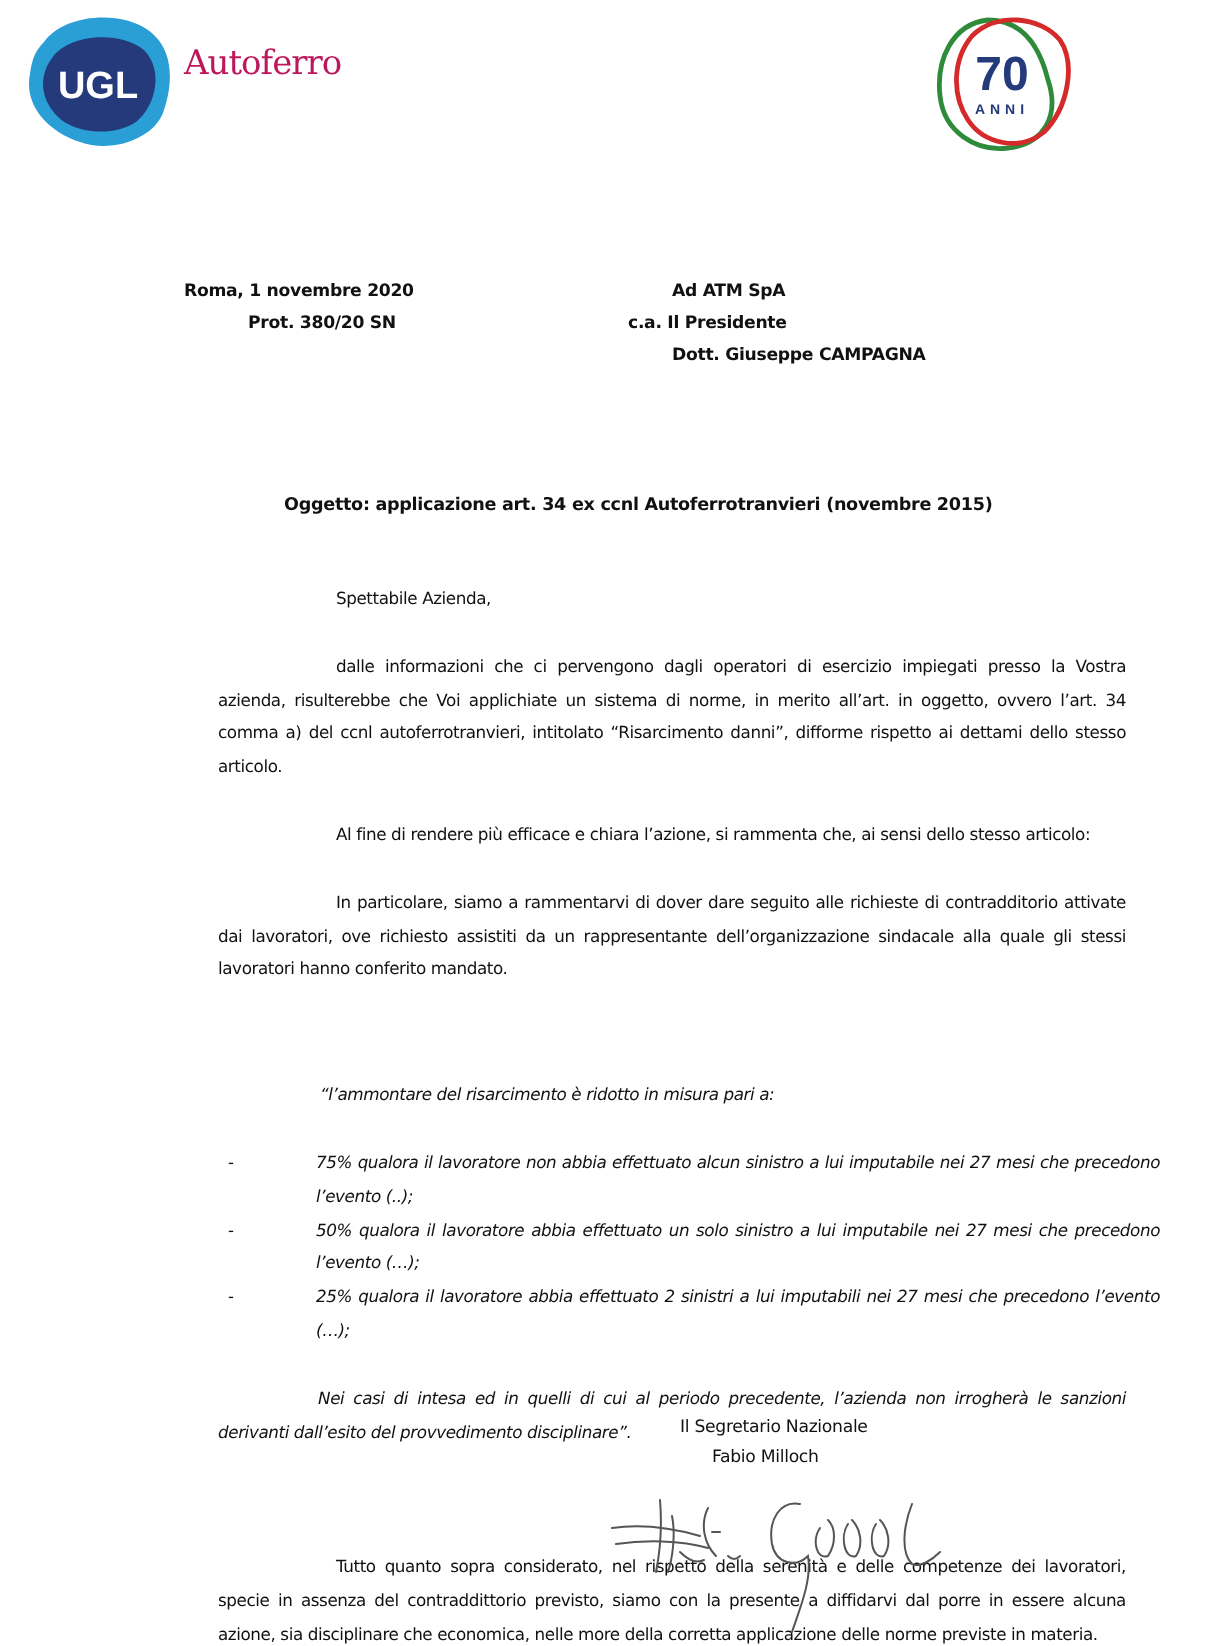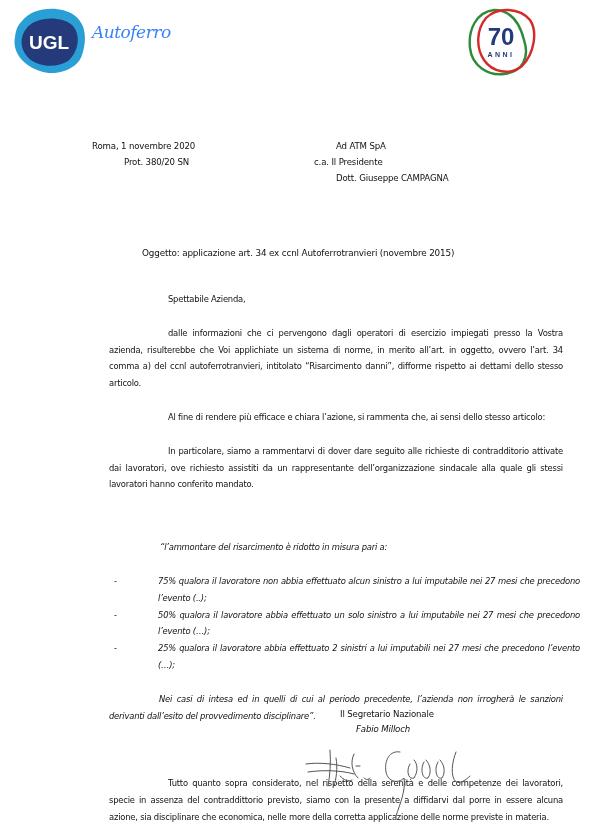--- a/index.html
+++ b/index.html
@@ -1,25 +1,25 @@
 <!DOCTYPE html>
 <html><head>
 <meta charset="utf-8">
 <style>
   html, body { margin: 0; padding: 0; background: #ffffff; }
   body { width: 616px; height: 823px; position: relative; overflow: hidden;
          font-family: "DejaVu Sans", "Liberation Sans", sans-serif; color: #111; }
   .abs { position: absolute; }
   .small { font-size: 8.6px; line-height: 16px; letter-spacing: -0.15px; }
-  .bold { font-weight: normal; }
+  .bold { font-weight: bold; }
   .body-text { font-size: 8.4px; line-height: 16.8px; letter-spacing: -0.2px; text-align: justify; text-align-last: left; }
   .italic { font-style: italic; }
   .indent { text-indent: 59px; }
   .logo-ugl { left: 12px; top: 7px; width: 76px; height: 68px; }
-  .autoferro { left: 92px; top: 22px; font-family: "DejaVu Serif", serif; font-style: italic; color: #3b82f6; font-size: 17px; letter-spacing: -0.5px; text-align: right; }
+  .autoferro { left: 92px; top: 22px; font-family: "DejaVu Serif", serif; color: #be185d; font-size: 17px; letter-spacing: -0.5px; text-align: right; }
   .logo-70 { left: 464px; top: 4px; width: 74px; height: 74px; }
   .bullet { position: relative; padding-left: 66px; }
   .bullet .dash { position: absolute; left: 34px; top: 0; }
   p { margin: 17px; }
 </style>
 </head>
 <body>
 
 <div class="abs logo-ugl">
   <svg width="76" height="68" viewBox="0 0 76 68">
@@ -73,21 +73,21 @@
     <p style="text-indent:50px;font-style:italic;">Nei casi di intesa ed in quelli di cui al periodo precedente, l’azienda non irrogherà le sanzioni derivanti dall’esito del provvedimento disciplinare”.</p>
   </div>
 
   <div style="height:17px;"></div>
   <p class="indent">Tutto quanto sopra considerato, nel rispetto della serenità e delle competenze dei lavoratori, specie in assenza del contraddittorio previsto, siamo con la presente a diffidarvi dal porre in essere alcuna azione, sia disciplinare che economica, nelle more della corretta applicazione delle norme previste in materia.</p>
   <div style="height:17px;"></div>
   <p class="indent">Distinti saluti.</p>
 </div>
 
 <div class="abs small" style="left:340px; top:706px;">Il Segretario Nazionale</div>
-<div class="abs small" style="left:356px; top:721px;font-style:italic;">Fabio Milloch</div>
+<div class="abs small" style="left:356px; top:721px;">Fabio Milloch</div>
 
 <div class="abs" style="left:300px; top:742px; width:180px; height:80px;">
   <svg width="180" height="80" viewBox="0 0 180 80">
     <g fill="none" stroke="#555" stroke-width="1" stroke-linecap="round">
       <path d="M6 22 C20 20, 36 22, 50 26 M8 30 C22 28, 40 28, 54 32"></path>
       <path d="M30 8 C31 20, 30 34, 28 44 M36 16 C38 26, 36 38, 34 44"></path>
       <path d="M40 34 C44 38, 48 40, 52 38"></path>
       <path d="M54 12 C50 20, 52 30, 58 36 M56 24 L60 24"></path>
       <path d="M64 36 C66 38, 68 38, 70 36"></path>
       <path d="M100 10 C90 8, 84 18, 86 30 C88 40, 98 42, 104 36 C106 48, 100 62, 96 74"></path>

